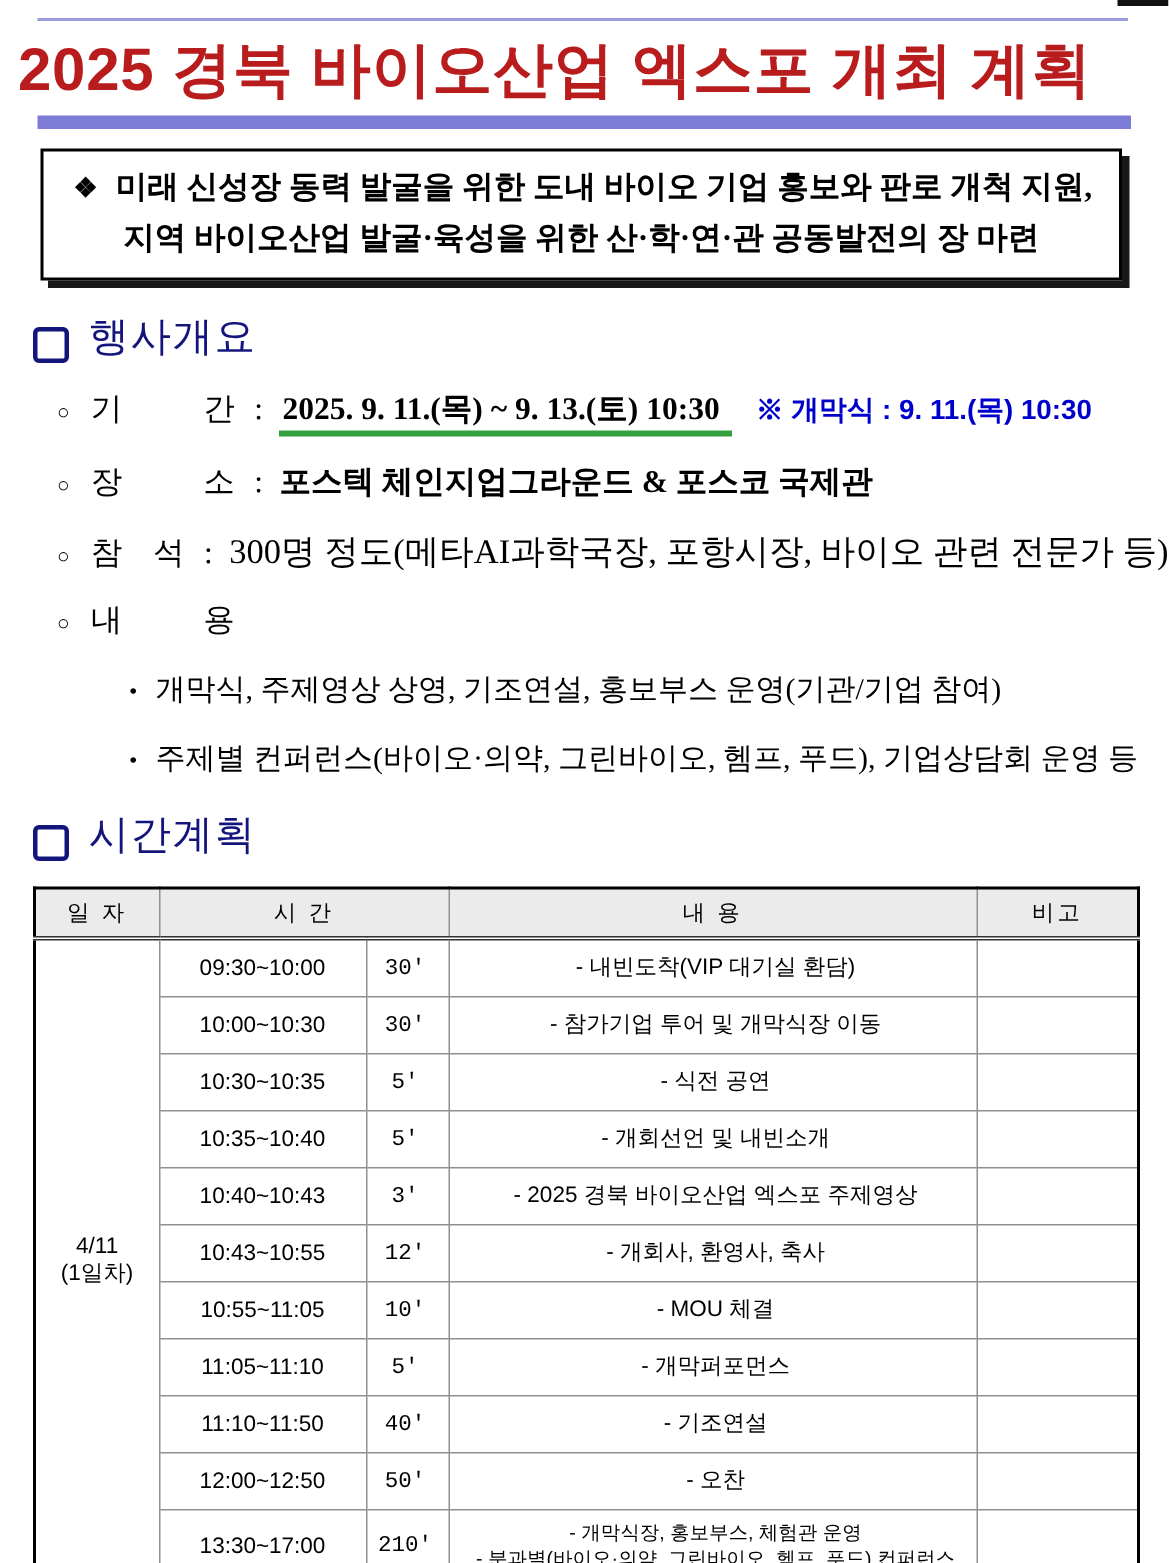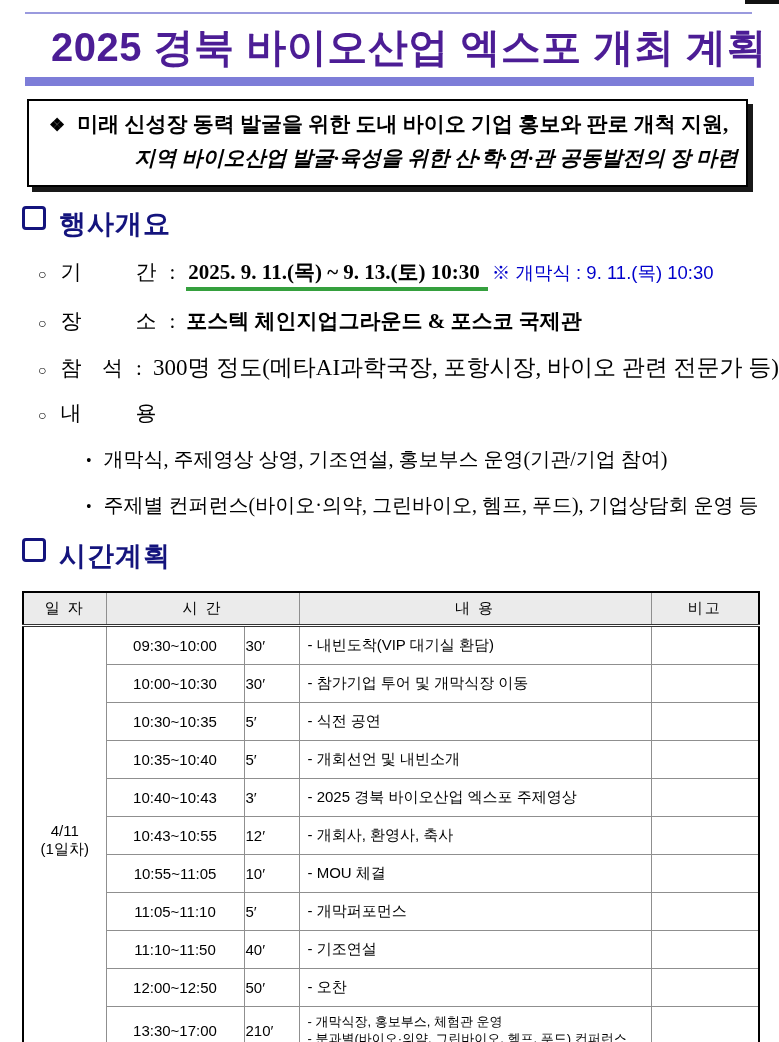--- a/index.html
+++ b/index.html
@@ -3,71 +3,71 @@
 <meta charset="utf-8">
 <style>
   html,body{margin:0;padding:0;}
   body{
     width:779px;height:1042px;background:#ffffff;position:relative;overflow:hidden;
     font-family:"Liberation Sans",sans-serif;color:#000;
   }
   .top-rule{position:absolute;left:25px;top:12px;width:727px;height:2px;background:var(--thin-line);}
   .corner-artifact{position:absolute;right:0;top:0;width:34px;height:4px;background:#111;}
   .page-title{
-    margin:24px 12px 0;text-align:right;font-size:40px;font-weight:800;letter-spacing:0.5px;
-    white-space:nowrap;color:#4c1d95;line-height:1.15;
+    margin:24px 12px 0;text-align:left;font-size:40px;font-weight:800;letter-spacing:0.5px;
+    white-space:nowrap;color:#b91c1c;line-height:1.15;
   }
   .title-bar{margin:7px 25px 0 25px;height:9px;background:var(--bar);}
   .summary-box{
     margin:13px 31px 0 27px;border:2px solid #000;box-shadow:5px 5px 0 #191919;
     padding:6px 8px 10px 8px;font-family:"Liberation Serif",serif;font-size:21px;font-weight:600;
     line-height:1.62;background:#fff;
   }
   .s-line1{display:flex;align-items:baseline;}
   .diamond{font-size:18px;margin:0 12px 0 12px;}
-  .s-line2{text-align:right;font-style:italic;}
+  .s-line2{text-align:center;}
   .sec-head{
-    display:flex;align-items:flex-start;gap:13px;margin:19px 16px 0 22px;
-    color:var(--navy);font-size:27px;font-weight:700;letter-spacing:1px;
+    display:flex;align-items:flex-end;gap:13px;margin:19px 16px 0 22px;
+    color:var(--navy);font-size:27px;font-weight:400;letter-spacing:1px;
   }
   .sq{width:18px;height:18px;border:3px solid var(--navy);border-radius:4px;flex:0 0 auto;}
   .ov-row{
     display:flex;align-items:baseline;margin:17px 0 0 38px;
     font-family:"Liberation Serif",serif;font-size:21px;line-height:1.3;white-space:nowrap;
   }
   .ov-bullet{font-size:14px;margin-right:14px;}
   .ov-label{display:inline-flex;justify-content:space-between;width:96px;}
   .ov-sep{margin:0 11px 0 13px;}
   .ov-value.strong{font-weight:700;}
   .ov-value.underlined{border-bottom:4px solid var(--green-underline);padding:0 8px 1px 2px;text-align:right;}
   .ov-value.plain{font-size:23px;}
   .ov-note{
-    color:var(--blue-note);font-weight:400;font-family:"Liberation Sans",sans-serif;
-    font-size:18.5px;margin-left:4px;
+    color:var(--blue-note);font-weight:700;font-family:"Liberation Sans",sans-serif;
+    font-size:18.5px;margin-left:16px;
   }
   .ov-sub{
     display:flex;align-items:baseline;margin:19px 0 0 86px;
     font-family:"Liberation Serif",serif;font-size:20px;white-space:nowrap;
   }
   .ov-sub .dot{font-size:16px;margin-right:12px;}
   table.sched{
     margin:17px 0 0 22px;width:736px;border-collapse:collapse;table-layout:fixed;
     border:2px solid #000;font-size:15px;
   }
   table.sched th,table.sched td{border:1px solid #8f8f8f;margin-top:32px;}
   table.sched thead th{
     background:var(--header-bg);height:29px;font-weight:400;letter-spacing:2px;
     border-bottom:3px double #333;
   }
   table.sched tbody td{height:33px;vertical-align:middle;}
   table.sched tbody tr.tall td{height:43px;}
   td.c-date{text-align:center;line-height:1.25;}
   td.c-time{text-align:center;}
-  td.c-dur{padding-right:4px;}
-  td.c-body{text-align:left;padding:2px 4px 2px 8px;line-height:1.35;}
+  td.c-dur{text-align:center;padding-right:4px;font-family:Liberation Mono, monospace;}
+  td.c-body{text-align:center;padding:2px 4px 2px 8px;line-height:1.35;}
   td.c-body.two-line{font-size:13px;}
   td.c-remark{background:#fff;}
 </style>
 </head>
 <body>
 
 <div class="top-rule"></div>
 <div class="corner-artifact"></div>
 
 <h1 class="page-title">2025 경북 바이오산업 엑스포 개최 계획</h1>

